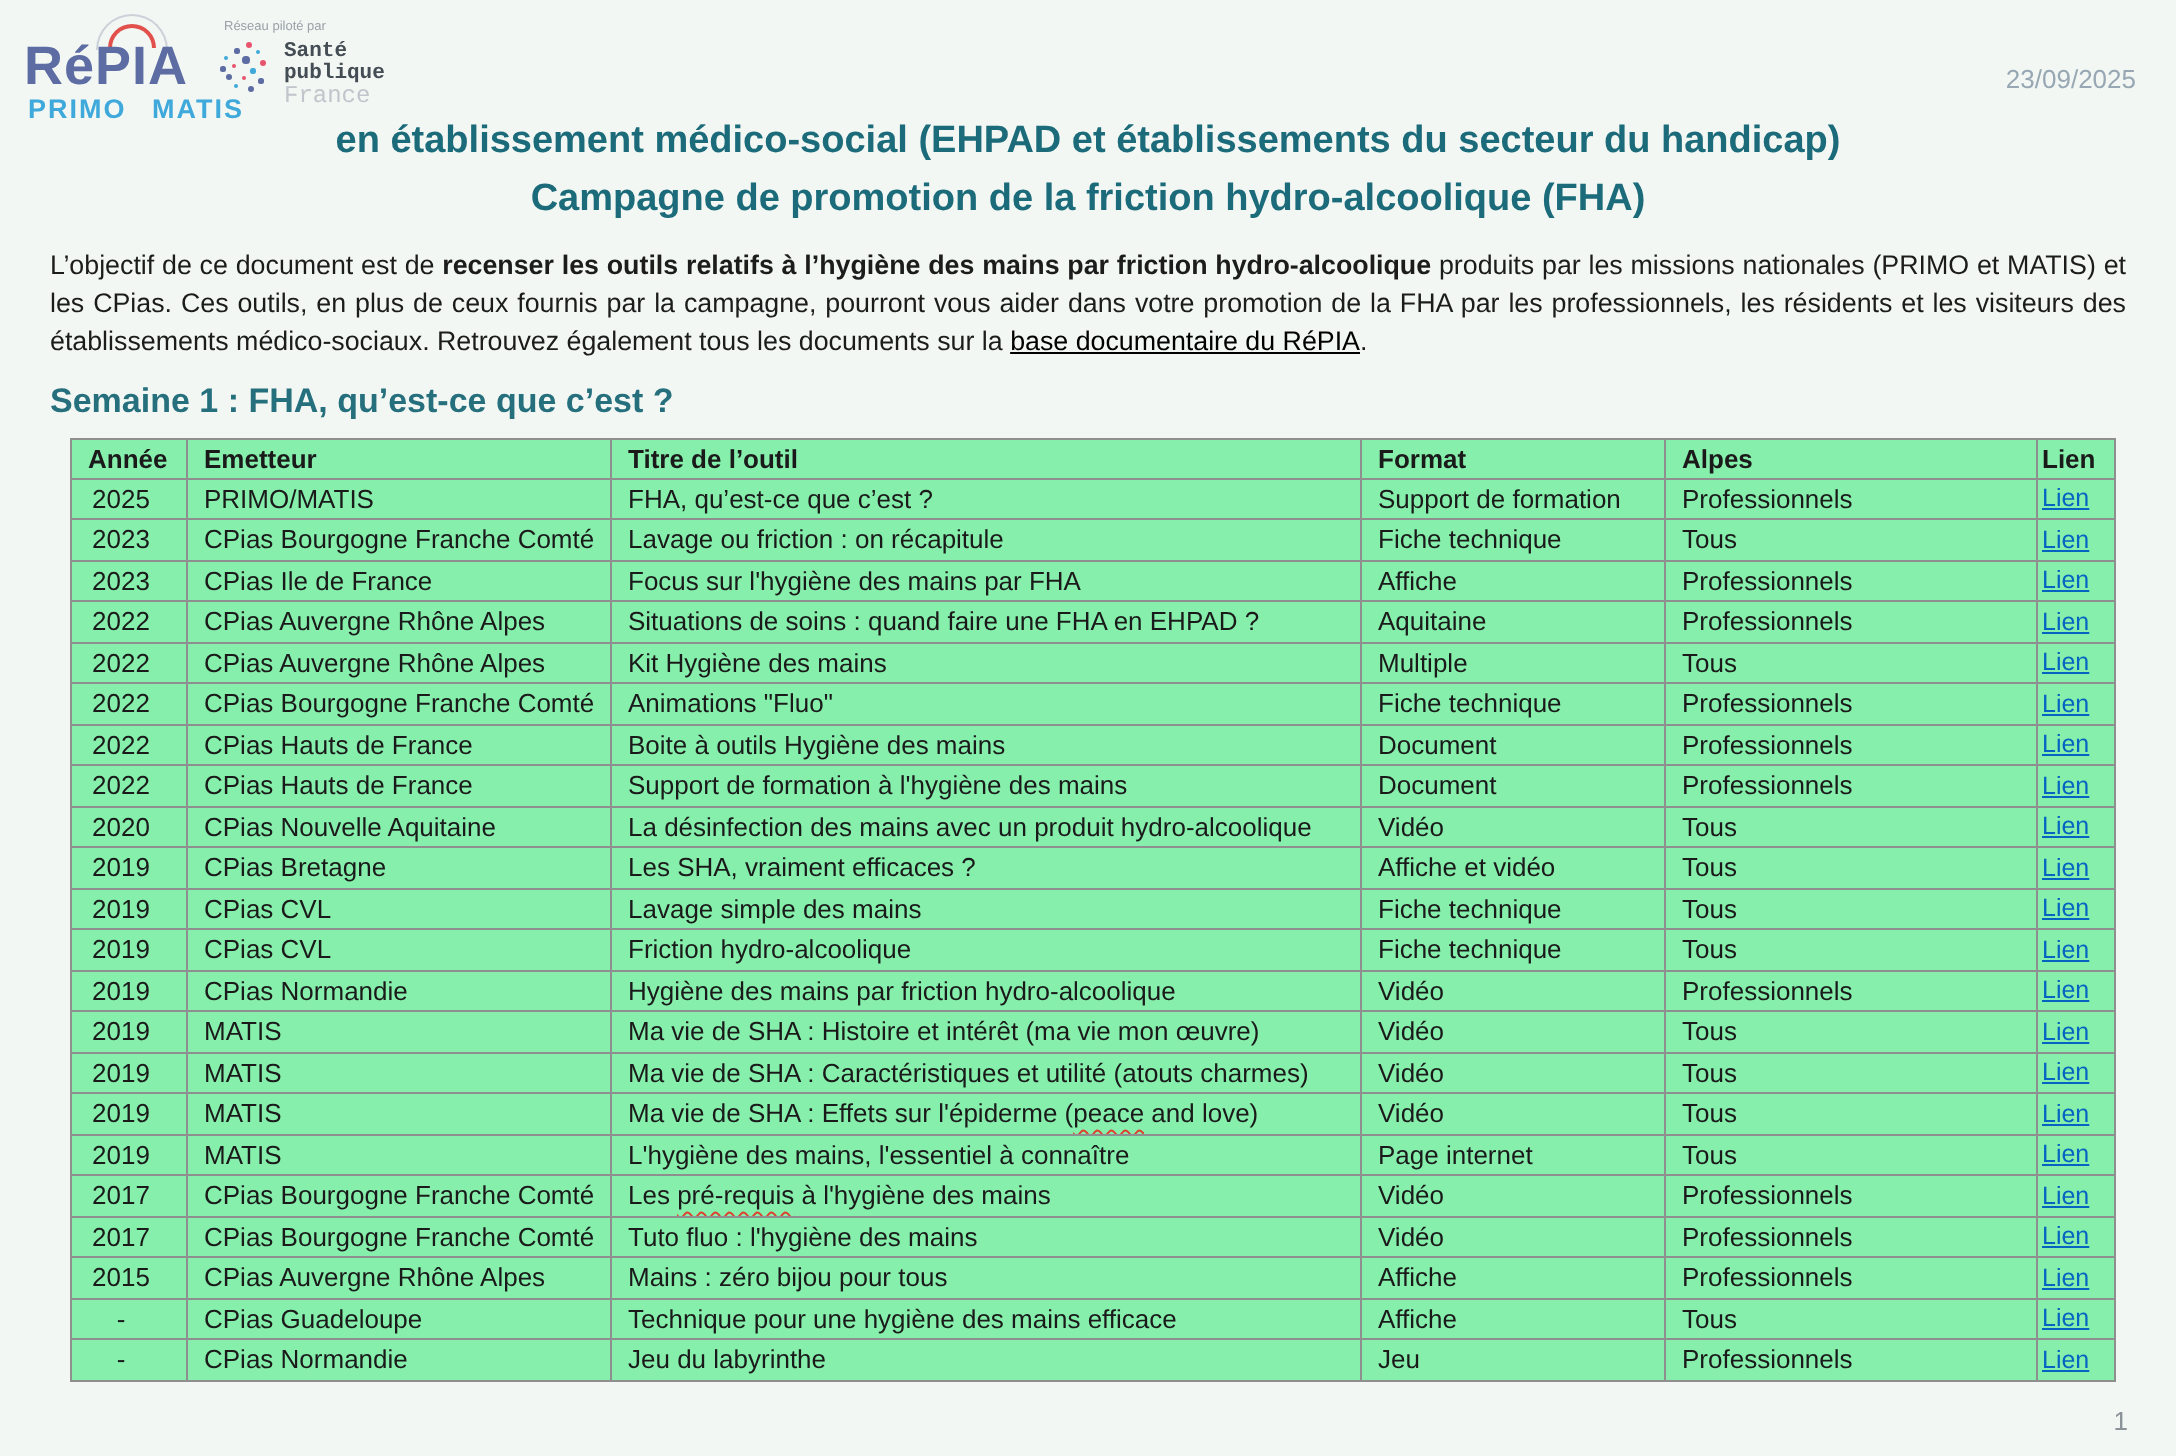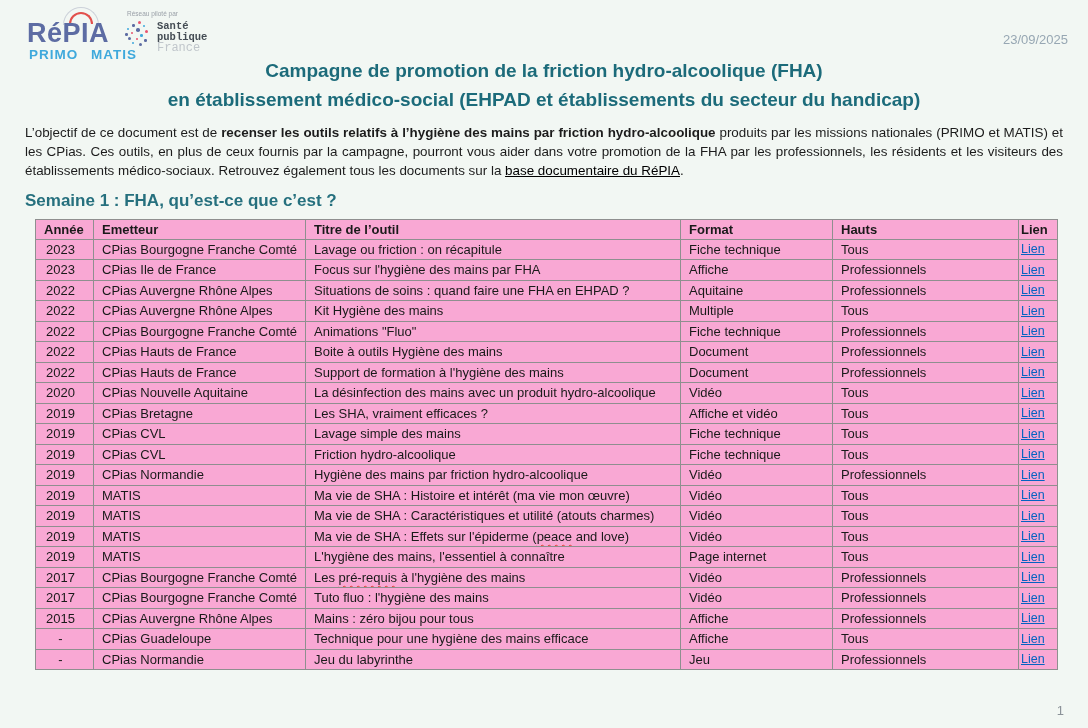--- a/index.html
+++ b/index.html
@@ -6,40 +6,40 @@
   html,body { width:1088px; height:728px; }
   body {
     font-family:"Liberation Sans", sans-serif;
     background:#f2f7f3;
     color:#1a1a1a;
     position:relative;
     overflow:hidden;
   }
   
   .top-row { position:relative; height:54px; }
-  .logo { position:absolute; left:27px; top:8px; width:190px; height:52px; }
+  .logo { position:absolute; left:12px; top:8px; width:190px; height:52px; }
   .repia-word { position:absolute; left:0; top:10px; font-size:27px; font-weight:bold; color:#5d6ca3; letter-spacing:0.5px; }
   .arc-gray { position:absolute; left:36px; top:-1px; width:36px; height:18px; border:1.5px solid #ccd1d9; border-bottom:none; border-radius:18px 18px 0 0; }
   .arc-red  { position:absolute; left:42px; top:4px;  width:24px; height:12px; border:2px solid #e2504c; border-bottom:none; border-radius:12px 12px 0 0; background:#f2f7f3; }
   .primo { position:absolute; left:2px;  top:39px; font-size:13.5px; font-weight:bold; color:#3fa9dc; letter-spacing:1px;text-align:center; }
   .matis { position:absolute; left:64px; top:39px; font-size:13.5px; font-weight:bold; color:#3fa9dc; letter-spacing:1px; }
   .logo-caption { position:absolute; left:100px; top:2px; font-size:6.5px; color:#9aa0a8; white-space:nowrap; }
   .dots { position:absolute; left:98px; top:13px; width:26px; height:28px; }
   .dots i { position:absolute; border-radius:50%; display:block; }
   .spf { position:absolute; left:130px; top:13px; line-height:11px;font-family:Liberation Mono, monospace; }
   .spf .l1,.spf .l2 { font-size:10.5px; font-weight:bold; color:#444c54; }
   .spf .l3 { font-size:12px; color:#c0c6cb; }
   .doc-date { position:absolute; right:20px; top:32px; font-size:13px; color:#97a7b3; }
   
   .doc-title { text-align:center; color:#1c6b7a; font-weight:bold; font-size:19px; line-height:29px; margin-top:2px; }
   .intro { margin:9px 25px 0; font-size:13.4px; line-height:19px; text-align:justify; color:#1c1c1c; }
   .intro a { color:#000000; text-decoration:underline; cursor:pointer; }
   .section-title { margin:9px 0 0 25px; color:#26707e; font-weight:bold; font-size:17px; line-height:24px; }
   
-  table { border-collapse:collapse; table-layout:fixed; width:1022px; margin:6px 0 0 35px; background:#f9a8d4; }
+  table { border-collapse:collapse; table-layout:fixed; width:1022px; margin:6px 0 0 35px; background:#86efac; }
   th,td { border:1px solid #8f8f8f; font-size:13px; line-height:15.5px; padding:1.5px 8px; overflow:hidden; white-space:nowrap; }
   th { text-align:left; font-weight:bold; }
   td.year { padding-left:10px; }
   td.year.dash { text-align:center; padding-left:0; }
   th.lien-h, td.lien-c { text-align:left; padding:1.5px 2px; }
   td.lien-c a { color:#0563c1; text-decoration:underline; font-size:12.5px; cursor:pointer; }
   .sp-err { text-decoration:underline; text-decoration-style:wavy; text-decoration-color:#e03e2d; text-decoration-thickness:1px; text-underline-offset:3px;margin-top:35px; }
   
   .page-num { position:absolute; right:24px; bottom:10px; font-size:13px; color:#8b9298; }
 </style>
@@ -73,22 +73,22 @@
     <span class="spf">
       <div class="l1">Santé</div>
       <div class="l2">publique</div>
       <div class="l3">France</div>
     </span>
   </div>
   <div class="doc-date">23/09/2025</div>
 </div>
 
 <div class="doc-title">
+  <div>en établissement médico-social (EHPAD et établissements du secteur du handicap)</div>
   <div>Campagne de promotion de la friction hydro-alcoolique (FHA)</div>
-  <div>en établissement médico-social (EHPAD et établissements du secteur du handicap)</div>
 </div>
 
 <p class="intro"><span>L’objectif de ce document est de </span><b>recenser les outils relatifs à l’hygiène des mains par friction hydro-alcoolique</b><span> produits par les missions nationales (PRIMO et MATIS) et les CPias. Ces outils, en plus de ceux fournis par la campagne, pourront vous aider dans votre promotion de la FHA par les professionnels, les résidents et les visiteurs des établissements médico-sociaux. Retrouvez également tous les documents sur la </span><a href="#">base documentaire du RéPIA</a><span>.</span></p>
 
 <div class="section-title">Semaine 1 : FHA, qu’est-ce que c’est ?</div>
 
 <table>
   <colgroup>
     <col style="width:58px">
       <col style="width:212px">
@@ -96,26 +96,34 @@
       <col style="width:152px">
       <col style="width:186px">
       <col style="width:39px">
   </colgroup>
   <thead>
     <tr>
       <th class="year">Année</th>
       <th>Emetteur</th>
       <th>Titre de l’outil</th>
       <th>Format</th>
-      <th>Hauts</th>
+      <th>Alpes</th>
       <th class="lien-h">Lien</th>
     </tr>
   </thead>
   <tbody>
       <tr>
+        <td class="year">2025</td>
+        <td>PRIMO/MATIS</td>
+        <td>FHA, qu’est-ce que c’est ?</td>
+        <td>Support de formation</td>
+        <td>Professionnels</td>
+        <td class="lien-c"><a href="#">Lien</a></td>
+      </tr>
+      <tr>
         <td class="year">2023</td>
         <td>CPias Bourgogne Franche Comté</td>
         <td>Lavage ou friction : on récapitule</td>
         <td>Fiche technique</td>
         <td>Tous</td>
         <td class="lien-c"><a href="#">Lien</a></td>
       </tr>
       <tr>
         <td class="year">2023</td>
         <td>CPias Ile de France</td>

